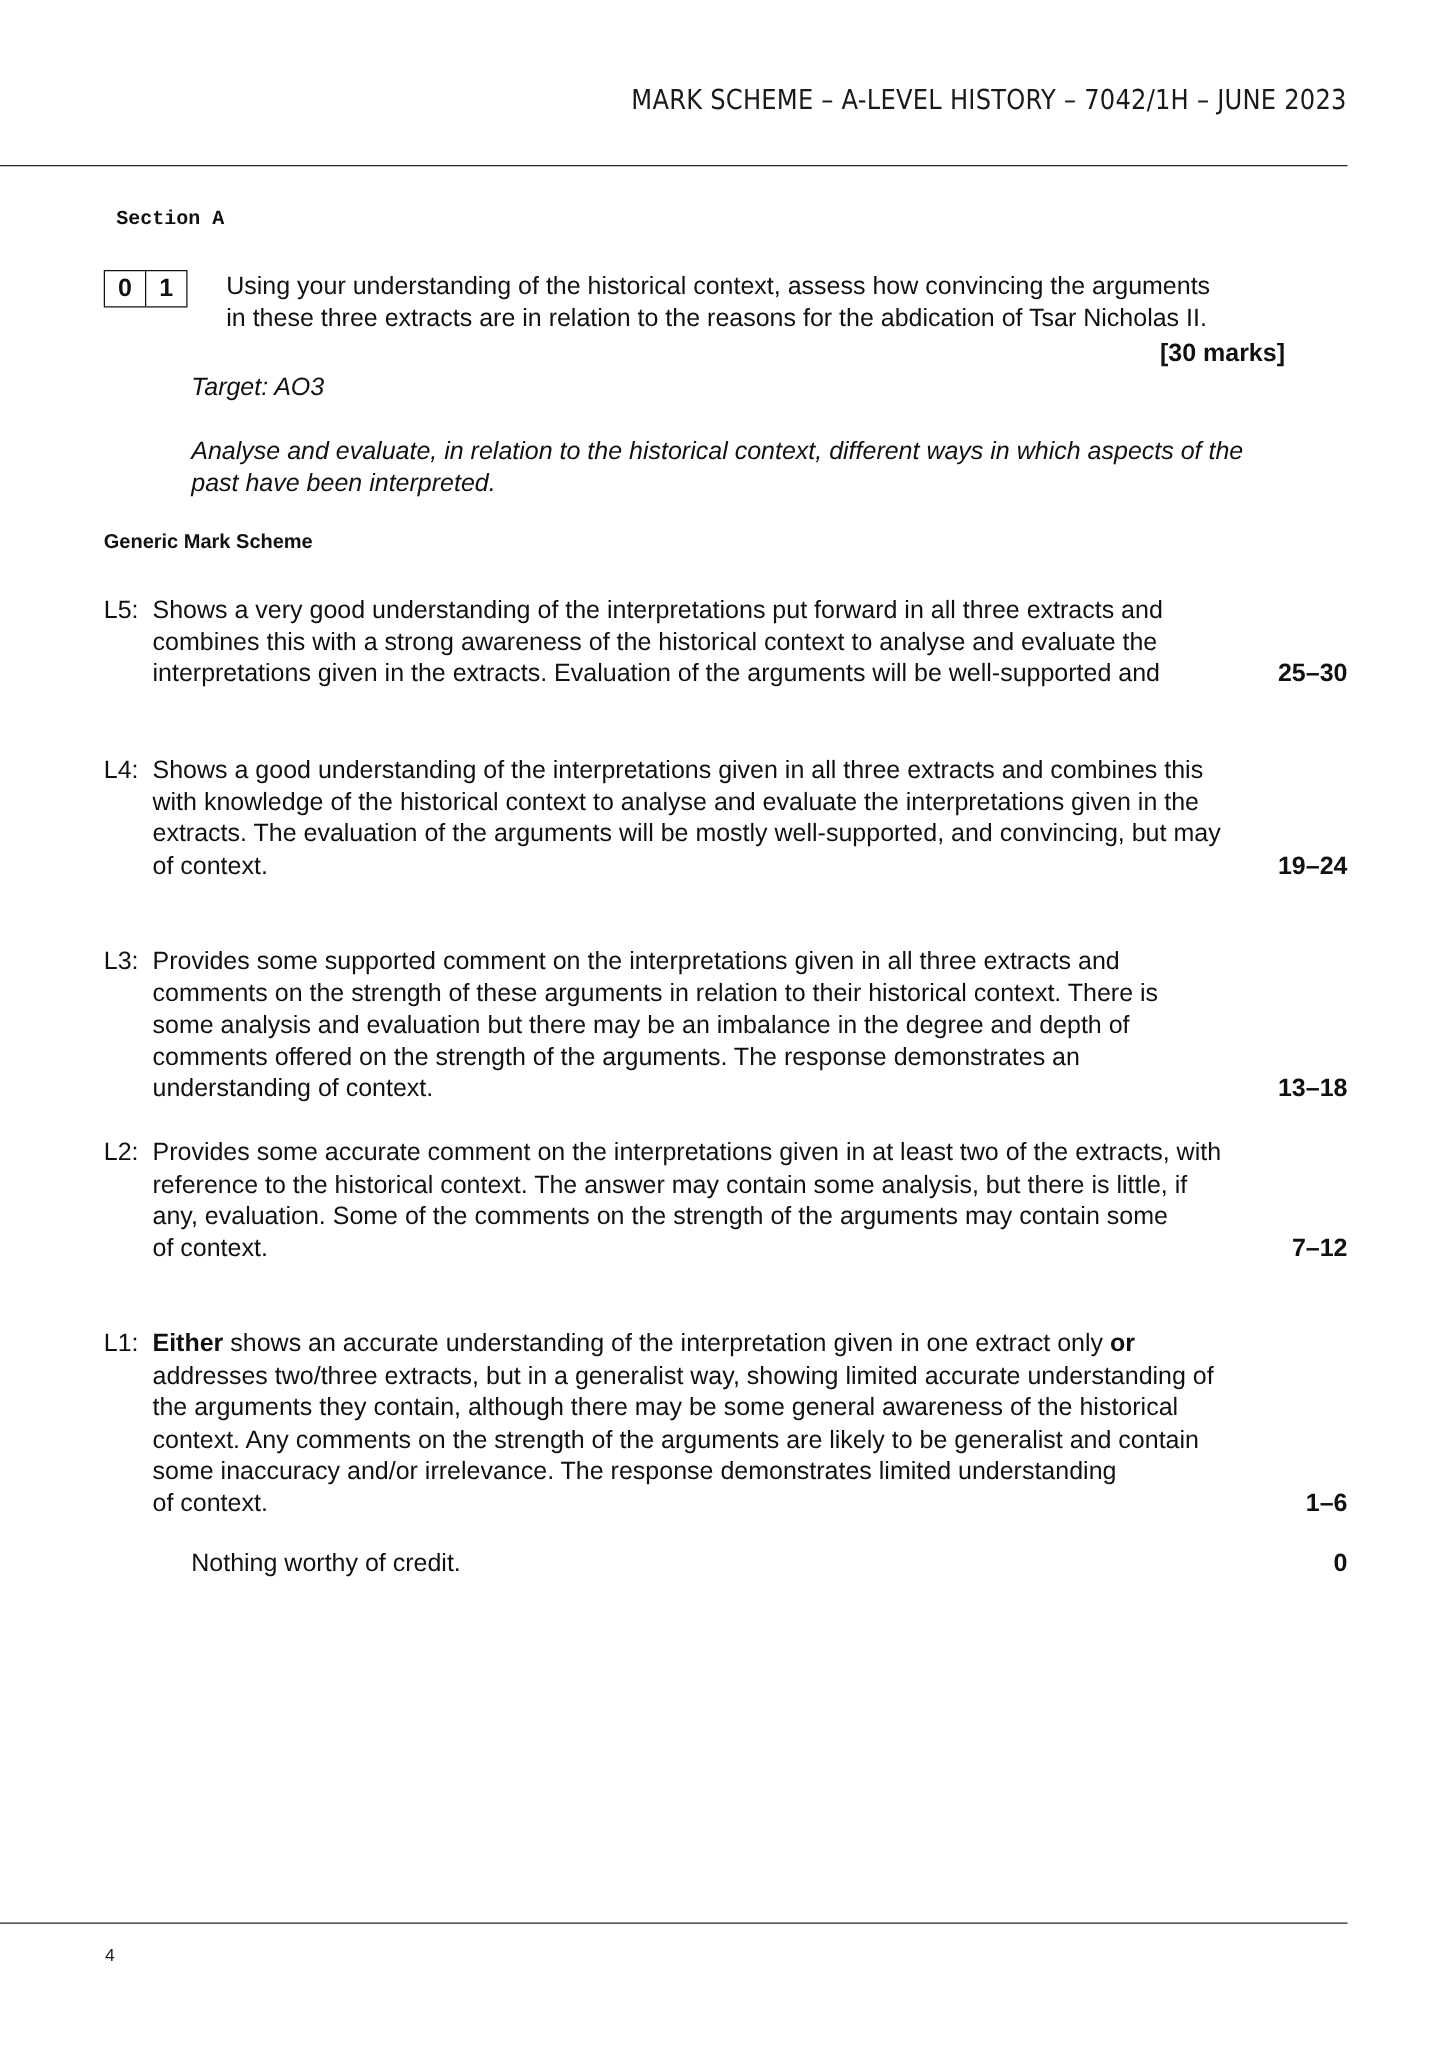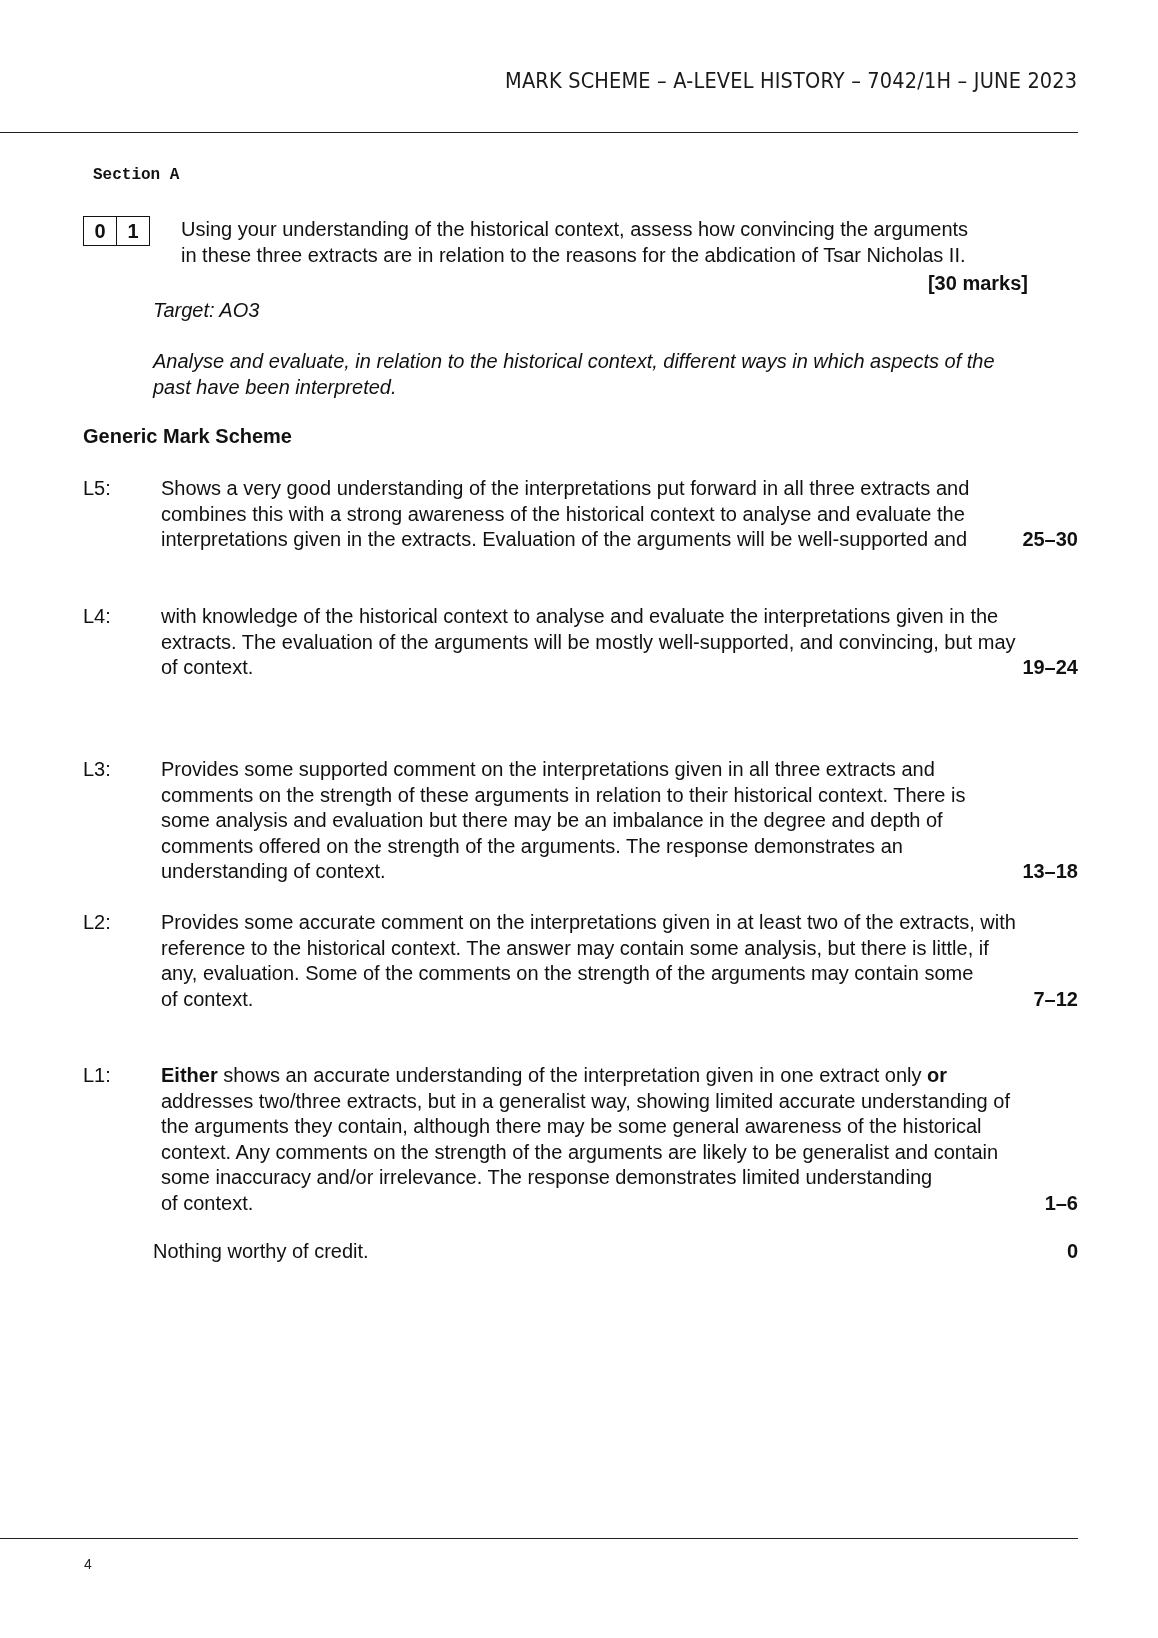--- a/index.html
+++ b/index.html
@@ -25,25 +25,25 @@
   .qbox { position: absolute; left: 83px; top: 216px; display: flex; border: 1.3px solid #111; height: 28px; }
   .qbox span { width: 32px; display: flex; align-items: center; justify-content: center; font-weight: bold; font-size: 20px; }
   .qbox span + span { border-left: 1.3px solid #111; }
 
   .question-text { position: absolute; left: 167px; top: 217px; width: 860px; font-size: 20px; line-height: 25.5px; margin-left: 14px; }
   .marks { position: absolute; right: 130px; top: 272px; font-weight: bold; font-size: 20px; }
 
   .target { position: absolute; left: 153px; top: 299px; font-style: italic; font-size: 20px; }
   .ao-desc { position: absolute; left: 153px; top: 349px; width: 905px; font-style: italic; font-size: 20px; line-height: 25.5px; }
 
-  .generic-heading { position: absolute; left: 83px; top: 425px; font-weight: bold; font-size: 20px; }
+  .generic-heading { position: absolute; left: 83px; top: 425px; font-weight: bold; font-size: 16px; }
 
   .level { position: absolute; left: 83px; width: 995px; font-size: 20px; line-height: 25.5px; }
   .level .lvl-label { position: absolute; left: 0; top: 0; font-weight: normal; }
-  .level .lvl-text { margin-left: 78px; width: 845px; }
+  .level .lvl-text { margin-left: 39px; width: 845px; }
   .level .lvl-marks { position: absolute; right: 0; bottom: 0; font-weight: bold; }
   .level .line { display: block; white-space: nowrap; }
 
   .nothing { position: absolute; left: 153px; top: 1240px; font-size: 20px; }
   .nothing-marks { position: absolute; right: 80px; top: 1240px; font-weight: bold; font-size: 20px; }
 </style>
 </head>
 <body>
 
 <div class="header-title">MARK SCHEME – A-LEVEL HISTORY – 7042/1H – JUNE 2023</div>
@@ -76,20 +76,21 @@
     <span class="line">Shows a very good understanding of the interpretations put forward in all three extracts and</span>
     <span class="line">combines this with a strong awareness of the historical context to analyse and evaluate the</span>
     <span class="line">interpretations given in the extracts.  Evaluation of the arguments will be well-supported and</span>
   </div>
   <span class="lvl-marks">25–30</span>
 </div>
 
 <div class="level" style="top:604px">
   <span class="lvl-label">L4:</span>
   <div class="lvl-text">
+    <span class="line">Shows a good understanding of the interpretations given in all three extracts and combines this</span>
     <span class="line">with knowledge of the historical context to analyse and evaluate the interpretations given in the</span>
     <span class="line">extracts.  The evaluation of the arguments will be mostly well-supported, and convincing, but may</span>
     <span class="line">of context.</span>
   </div>
   <span class="lvl-marks">19–24</span>
 </div>
 
 <div class="level" style="top:757px">
   <span class="lvl-label">L3:</span>
   <div class="lvl-text">

